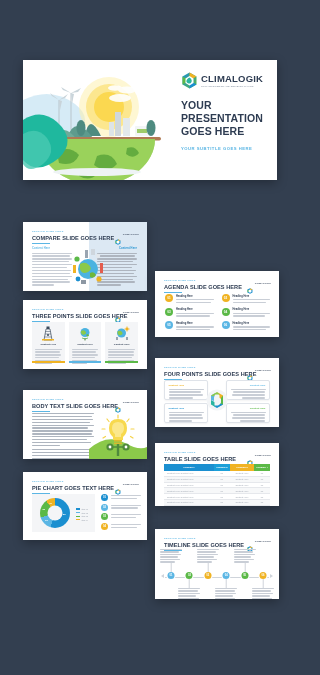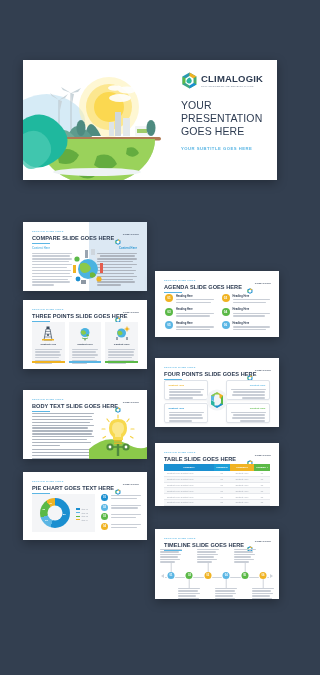--- a/index.html
+++ b/index.html
@@ -26,21 +26,21 @@
   .hero-right { position:absolute; left:150px; top:0; right:0; bottom:0; }
 
   .logo-wrap { position:absolute; left:8px; top:12px; display:flex; align-items:center; gap:3px; }
   .logo-hex { width:17px; height:17px; position:relative; }
   .logo-txt { display:flex; flex-direction:column; line-height:1; }
   .logo-name { font-size:9.5px; font-weight:700; color:#2e3c52; letter-spacing:.2px; }
   .logo-tag { font-size:2.3px; color:#7f8b9c; letter-spacing:.15px; margin-top:1px; }
 
   .hero-title {
     position:absolute; left:8px; top:39px; width:108px;
-    font-size:10.5px; font-weight:400; line-height:1.25;
+    font-size:10.5px; font-weight:700; line-height:1.25;
     color:#2e3c52; letter-spacing:.1px;
   }
   .hero-sub {
     position:absolute; left:8px; top:86px;
     font-size:4.2px; font-weight:700; letter-spacing:.5px; color:#5bb6e4;
   }
 
   
   .sec-label { font-size:2.4px; font-weight:700; color:#5bb6e4; letter-spacing:.35px; }
   .sl-title  { font-size:5.6px; font-weight:700; color:#2e3c52; letter-spacing:.05px; margin-top:1.5px; }

